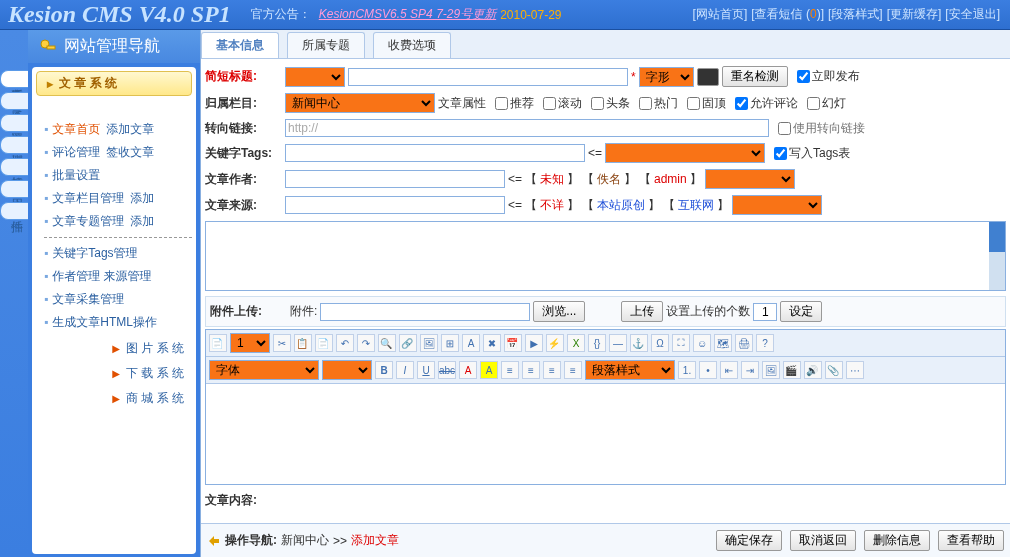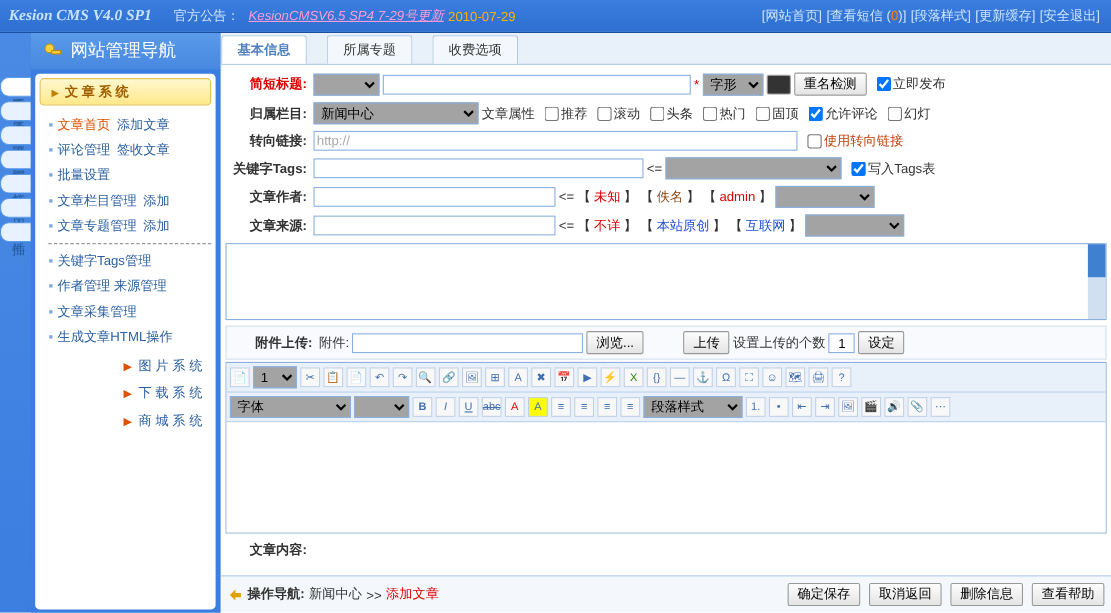--- a/index.html
+++ b/index.html
@@ -1,55 +1,55 @@
 <!DOCTYPE html>
 <html><head>
 <meta charset="utf-8">
 <style>
 *{box-sizing:border-box;margin:0;padding:0;}
 body{font-family:"Microsoft YaHei",Arial,sans-serif;font-size:12px;background:#fff;color:#333;width:1010px;height:557px;overflow:hidden;}
 .topbar{background:linear-gradient(#3b7ee0,#2e6fd0);height:30px;display:flex;align-items:center;padding:0 8px;color:#fff;border-bottom:1px solid #1a4fa0;}
-.logo{font-family:Georgia,serif;font-size:14px;font-style:italic;font-weight:bold;color:#c7e3ff;margin-right:20px;}
+.logo{font-family:Georgia,serif;font-size:24px;font-style:italic;font-weight:bold;color:#c7e3ff;margin-right:20px;}
 .notice-label{color:#cde4ff;margin-right:8px;}
 .notice-link{color:#ff9bd7;text-decoration:underline;font-style:italic;margin-right:4px;}
 .notice-date{color:#ffb000;}
 .spacer{flex:1;}
 .top-link{color:#cde4ff;margin:0 2px;cursor:pointer;}
 .top-link .cnt{color:#ff8000;}
 .main{display:flex;height:527px;}
 .leftcol{width:200px;background:linear-gradient(#4a8ae4,#3b7ee0);display:flex;}
 .tabcol{width:28px;display:flex;flex-direction:column;padding-top:40px;}
 .vtab{writing-mode:vertical-rl;background:#e8f2ff;border:1px solid #5a9ae8;border-right:none;border-radius:8px 0 0 8px;padding:8px 3px;margin-bottom:4px;color:#2a5fa0;cursor:pointer;font-size:12px;text-align:center;}
 .vtab.active{background:#fff;color:#2a5fa0;font-weight:bold;}
 .navpanel{flex:1;background:#3b7ee0;}
 .navhead{background:linear-gradient(#5a9ae8,#4888e0);color:#fff;font-size:16px;font-weight:normal;padding:6px 10px;display:flex;align-items:center;}
 .navhead .key{width:20px;height:20px;margin-right:6px;}
 .navbody{background:#fff;margin:4px;border-radius:4px;padding:4px;height:calc(100% - 40px);overflow:hidden;}
-.navsection{background:linear-gradient(#fff8d0,#ffe88a);border:1px solid #e0c050;border-radius:4px;padding:3px 10px;margin-bottom:4px;color:#a06000;font-weight:bold;display:flex;align-items:center;}
+.navsection{background:linear-gradient(#fff8d0,#ffe88a);border:1px solid #e0c050;border-radius:4px;padding:3px 10px;margin-bottom:20px;color:#a06000;font-weight:bold;display:flex;align-items:center;}
 .navsection::before{content:"▸";color:#c08000;margin-right:6px;}
 .navlist{padding:2px 0 2px 8px;}
 .navitem{padding:3px 0;color:#2a5fa0;cursor:pointer;}
 .navitem::before{content:"▪";color:#7aa8e0;margin-right:4px;}
 .navitem a{color:#2a5fa0;}
 .navitem a.hot{color:#e05000;}
 .navitem a.sub{color:#2a5fa0;margin-left:6px;}
 .navdiv{border-top:1px dashed #999;margin:4px 0;}
 .sysitem{padding:4px 8px;color:#2a5fa0;cursor:pointer;text-align:right;}
 .sysitem::before{content:"▶";color:#e05000;margin-right:6px;font-size:10px;}
 .content{flex:1;background:#fff;display:flex;flex-direction:column;border-left:1px solid #8ab0e0;}
 .tabs{display:flex;background:#e8f0fa;border-bottom:1px solid #b0c8e8;padding-top:2px;}
-.tab{padding:4px 14px;border:1px solid #b0c8e8;border-bottom:none;margin-right:18px;background:#f4f8fd;cursor:pointer;border-radius:3px 3px 0 0;}
+.tab{padding:4px 14px;border:1px solid #b0c8e8;border-bottom:none;margin-right:8px;background:#f4f8fd;cursor:pointer;border-radius:3px 3px 0 0;}
 .tab.active{background:#fff;font-weight:bold;color:#5080c0;}
 .form{flex:1;overflow:auto;padding:4px;}
 .row{display:flex;align-items:center;padding:3px 0;}
-.lbl{width:80px;text-align:right;padding-right:6px;font-weight:bold;color:#333;}
+.lbl{width:80px;padding-right:6px;font-weight:bold;color:#333;}
 .lbl.red{color:#d00;}
 .ctrl{flex:1;display:flex;align-items:center;gap:3px;flex-wrap:wrap;}
 input[type=text],select,textarea{border:1px solid #8ab0e0;padding:1px 2px;font-size:12px;font-family:inherit;}
-select{background:#a3a3a3;height:20px;}
+select{background:#f97316;height:20px;}
 .btn{background:linear-gradient(#fdfdfd,#e4e4e4);border:1px solid #999;padding:1px 8px;cursor:pointer;font-size:12px;border-radius:2px;}
 .cb-lbl{display:flex;align-items:center;gap:2px;margin-left:6px;}
 .hlink{color:#1d4ed8;cursor:pointer;}
 .hlink.red{color:#d00;}
 .hlink.br{color:#8b4513;}
 .bracket{color:#333;}
 .editor{border:1px solid #8ab0e0;margin-top:2px;}
 .etoolbar{background:#e8f0fa;border-bottom:1px solid #b0c8e8;padding:3px;display:flex;flex-wrap:wrap;gap:3px;align-items:center;}
 .eicon{width:18px;height:18px;background:#f8f8f8;border:1px solid #c0d0e8;cursor:pointer;display:inline-flex;align-items:center;justify-content:center;font-size:10px;color:#4070b0;}
 .guide-area{border:1px solid #8ab0e0;height:70px;position:relative;background:#fff;}
@@ -172,24 +172,24 @@
             </label>
           <label class="cb-lbl">
               <input type="checkbox" style="">
               <span>幻灯</span>
             </label>
         </div>
       </div>
       <div class="row">
         <span class="lbl">转向链接:</span>
         <div class="ctrl">
-          <input type="text" class="placeholder" style="width: 440px; color: rgb(170, 170, 170);" value="http://">
-          <label class="cb-lbl">
-              <input type="checkbox" style="">
-              <span style="color:#c2410c">使用转向链接</span>
+          <input type="text" class="placeholder" style="width: 484px; color: rgb(170, 170, 170);" value="http://">
+          <label class="cb-lbl">
+              <input type="checkbox" style="">
+              <span style="color:#737373">使用转向链接</span>
             </label>
         </div>
       </div>
       <div class="row">
         <span class="lbl">关键字Tags:</span>
         <div class="ctrl">
           <input type="text" style="width: 300px;">
           <span>&lt;=</span>
           <select style="width:160px"></select>
           <label class="cb-lbl">

